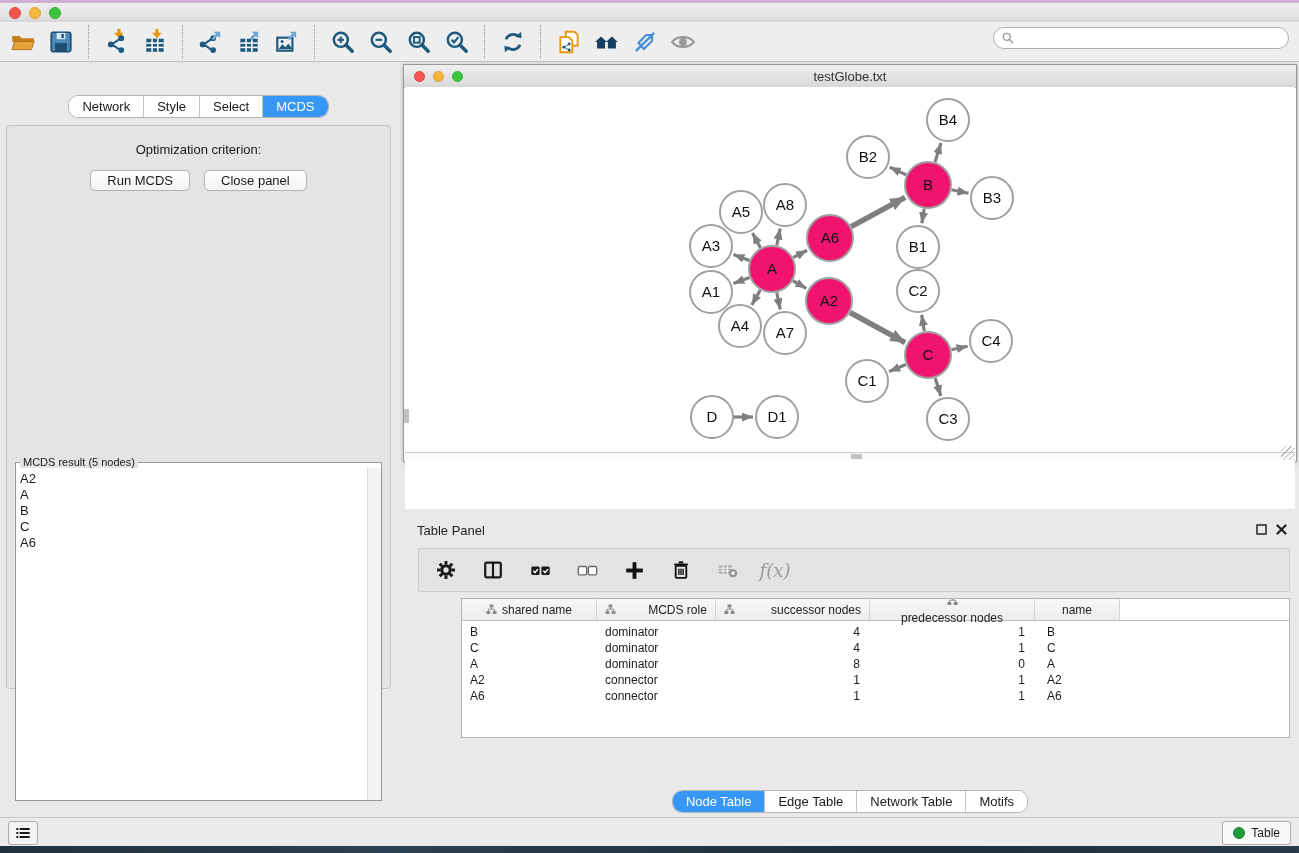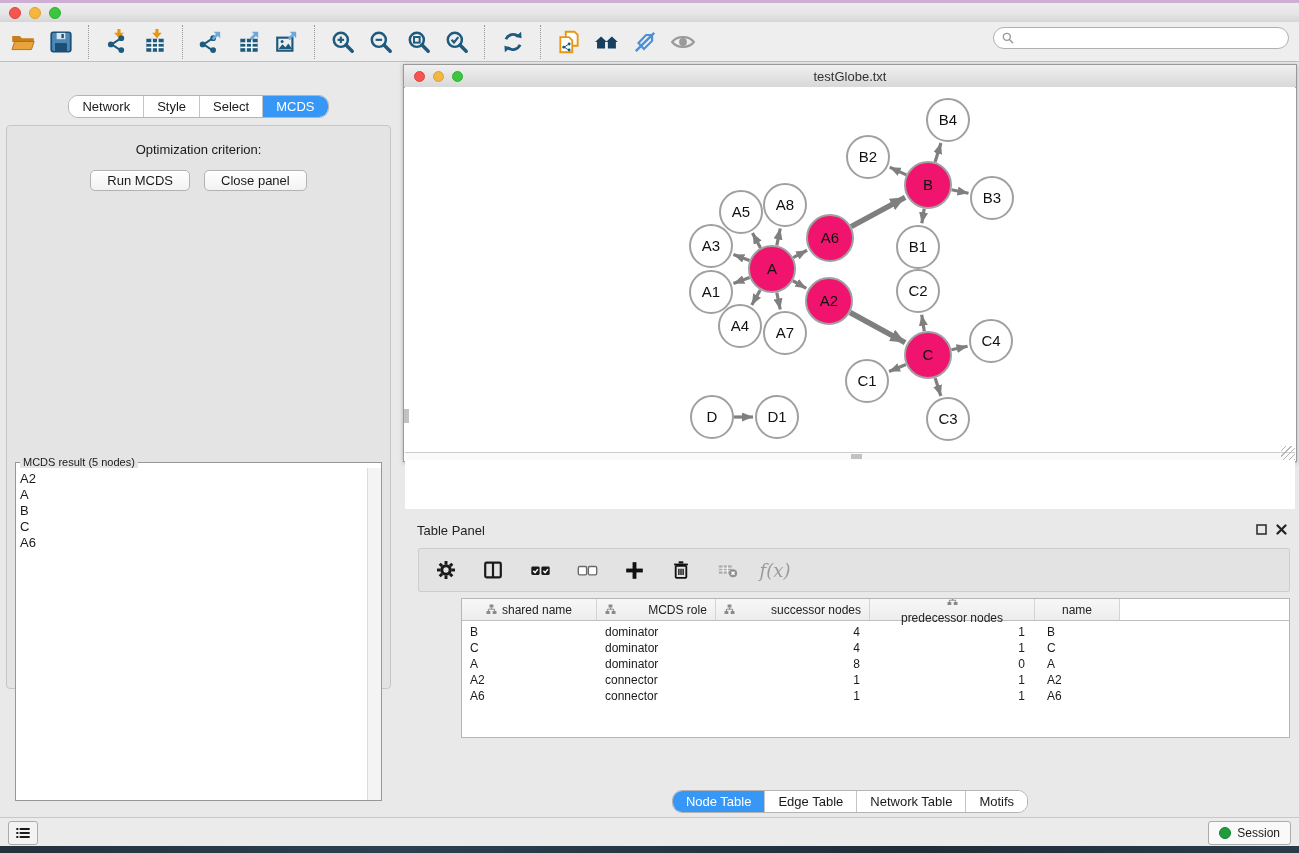--- a/index.html
+++ b/index.html
@@ -596,17 +596,17 @@
             <rect x="2" y="10.5" width="3" height="3"></rect>
               <rect x="7" y="10.5" width="15" height="3"></rect>
             <rect x="2" y="16.5" width="3" height="3"></rect>
               <rect x="7" y="16.5" width="15" height="3"></rect>
           </g>
         </svg>
       </span>
     </div>
     <div class="sb-right">
       <span class="memdot"></span>
-      <span>Session</span>
+      <span>Table</span>
     </div>
   </div>
   <div class="wallpaper"></div>
 </div>
 
 </body></html>

